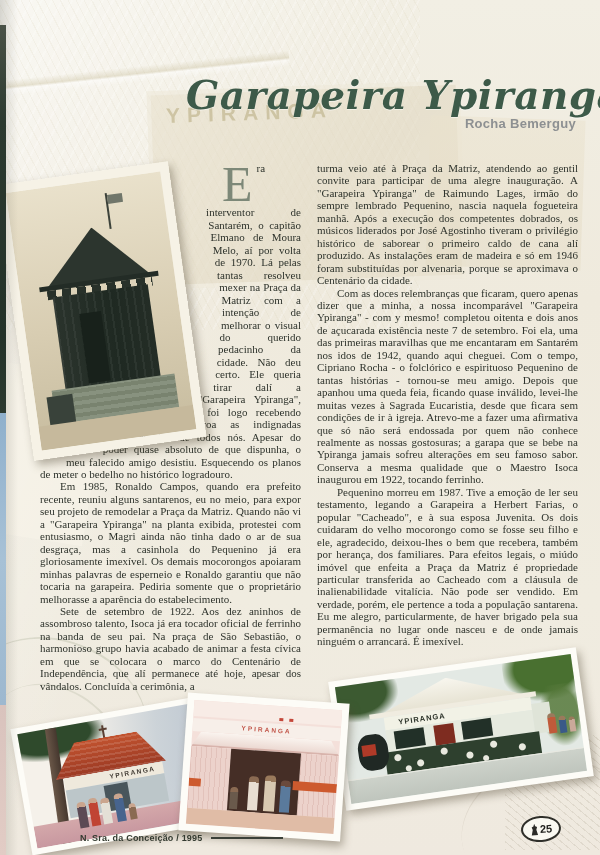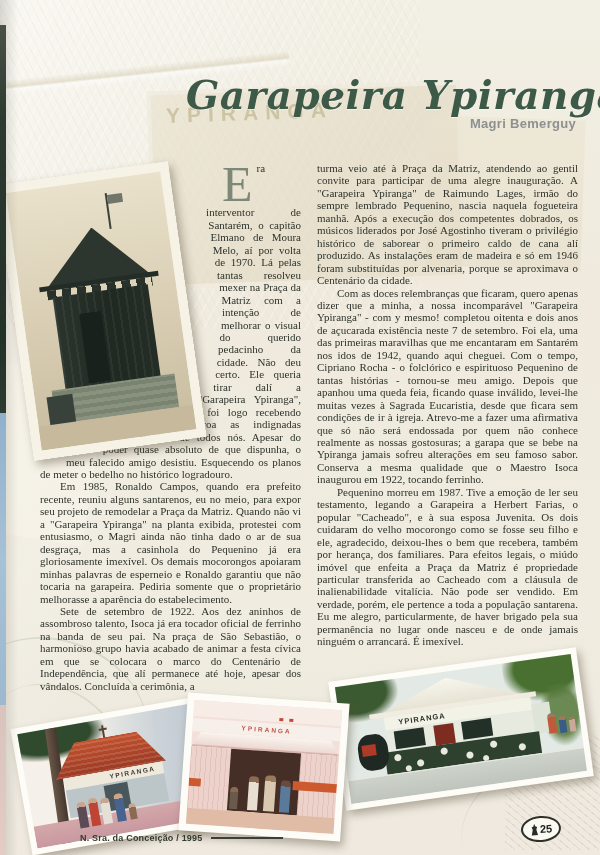--- a/index.html
+++ b/index.html
@@ -172,21 +172,21 @@
   <div class="palm p1"></div>
   <div class="palm p2"></div>
   <div class="palm p3"></div>
   <div class="hatch-br"></div>
   <div class="gutter"></div>
   <div class="edge dark"></div>
   <div class="edge blue"></div>
   <div class="edge pink"></div>
 
   <h1 class="title">Garapeira Ypiranga</h1>
-  <div class="author">Magri Bemerguy</div>
+  <div class="author">Rocha Bemerguy</div>
 
   <div class="columns">
     <div class="col">
       <div class="photo-float">
         <div class="old-photo">
           <div class="op-pole"></div>
           <div class="op-flag"></div>
           <div class="op-roof"></div>
           <div class="op-eave"></div>
           <div class="op-crenel"></div>

